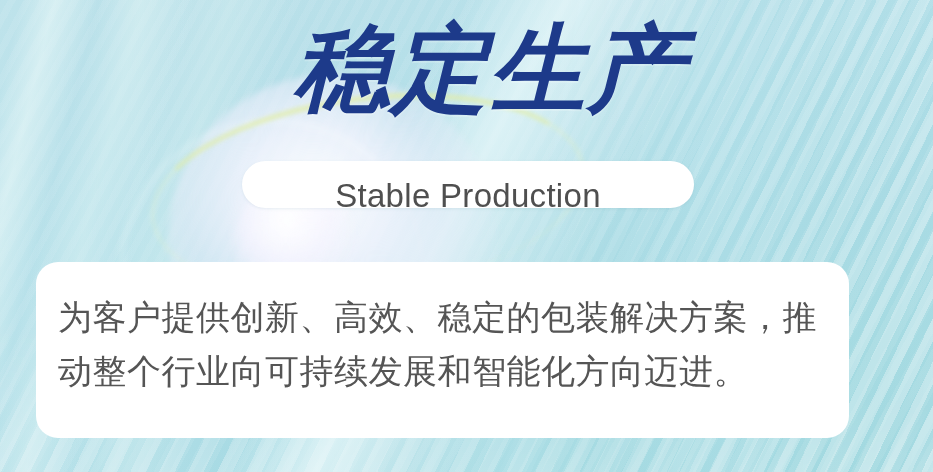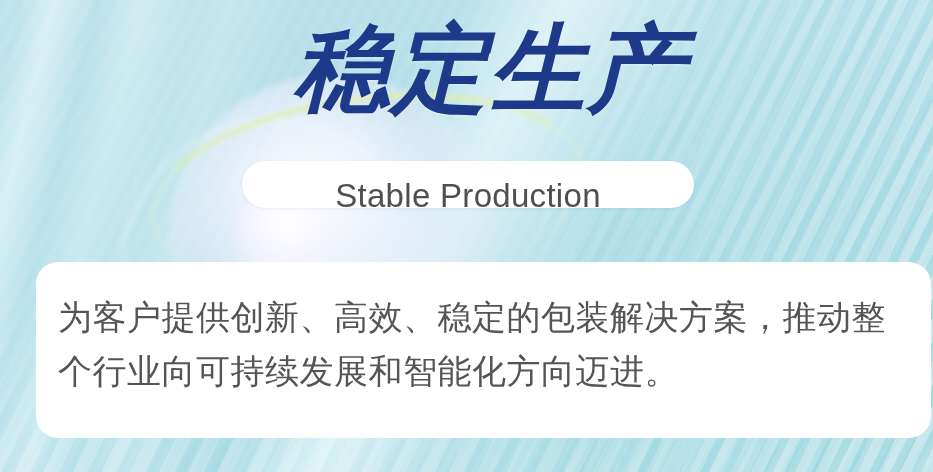--- a/index.html
+++ b/index.html
@@ -171,21 +171,21 @@
     letter-spacing: .3px;
     line-height: 1;
     white-space: nowrap;
     margin-top: 21px;
   }
 
   .desc-card {
     position: absolute;
     left: 36px;
     top: 262px;
-    width: 895px;
+    width: 813px;
     height: 176px;
     border-radius: 22px;
     background: #ffffff;
     box-sizing: border-box;
     padding: 28px 22px 0 22px;
   }
   .desc-text {
     font-family: "Liberation Sans", sans-serif;
     font-size: 34px;
     line-height: 54px;

